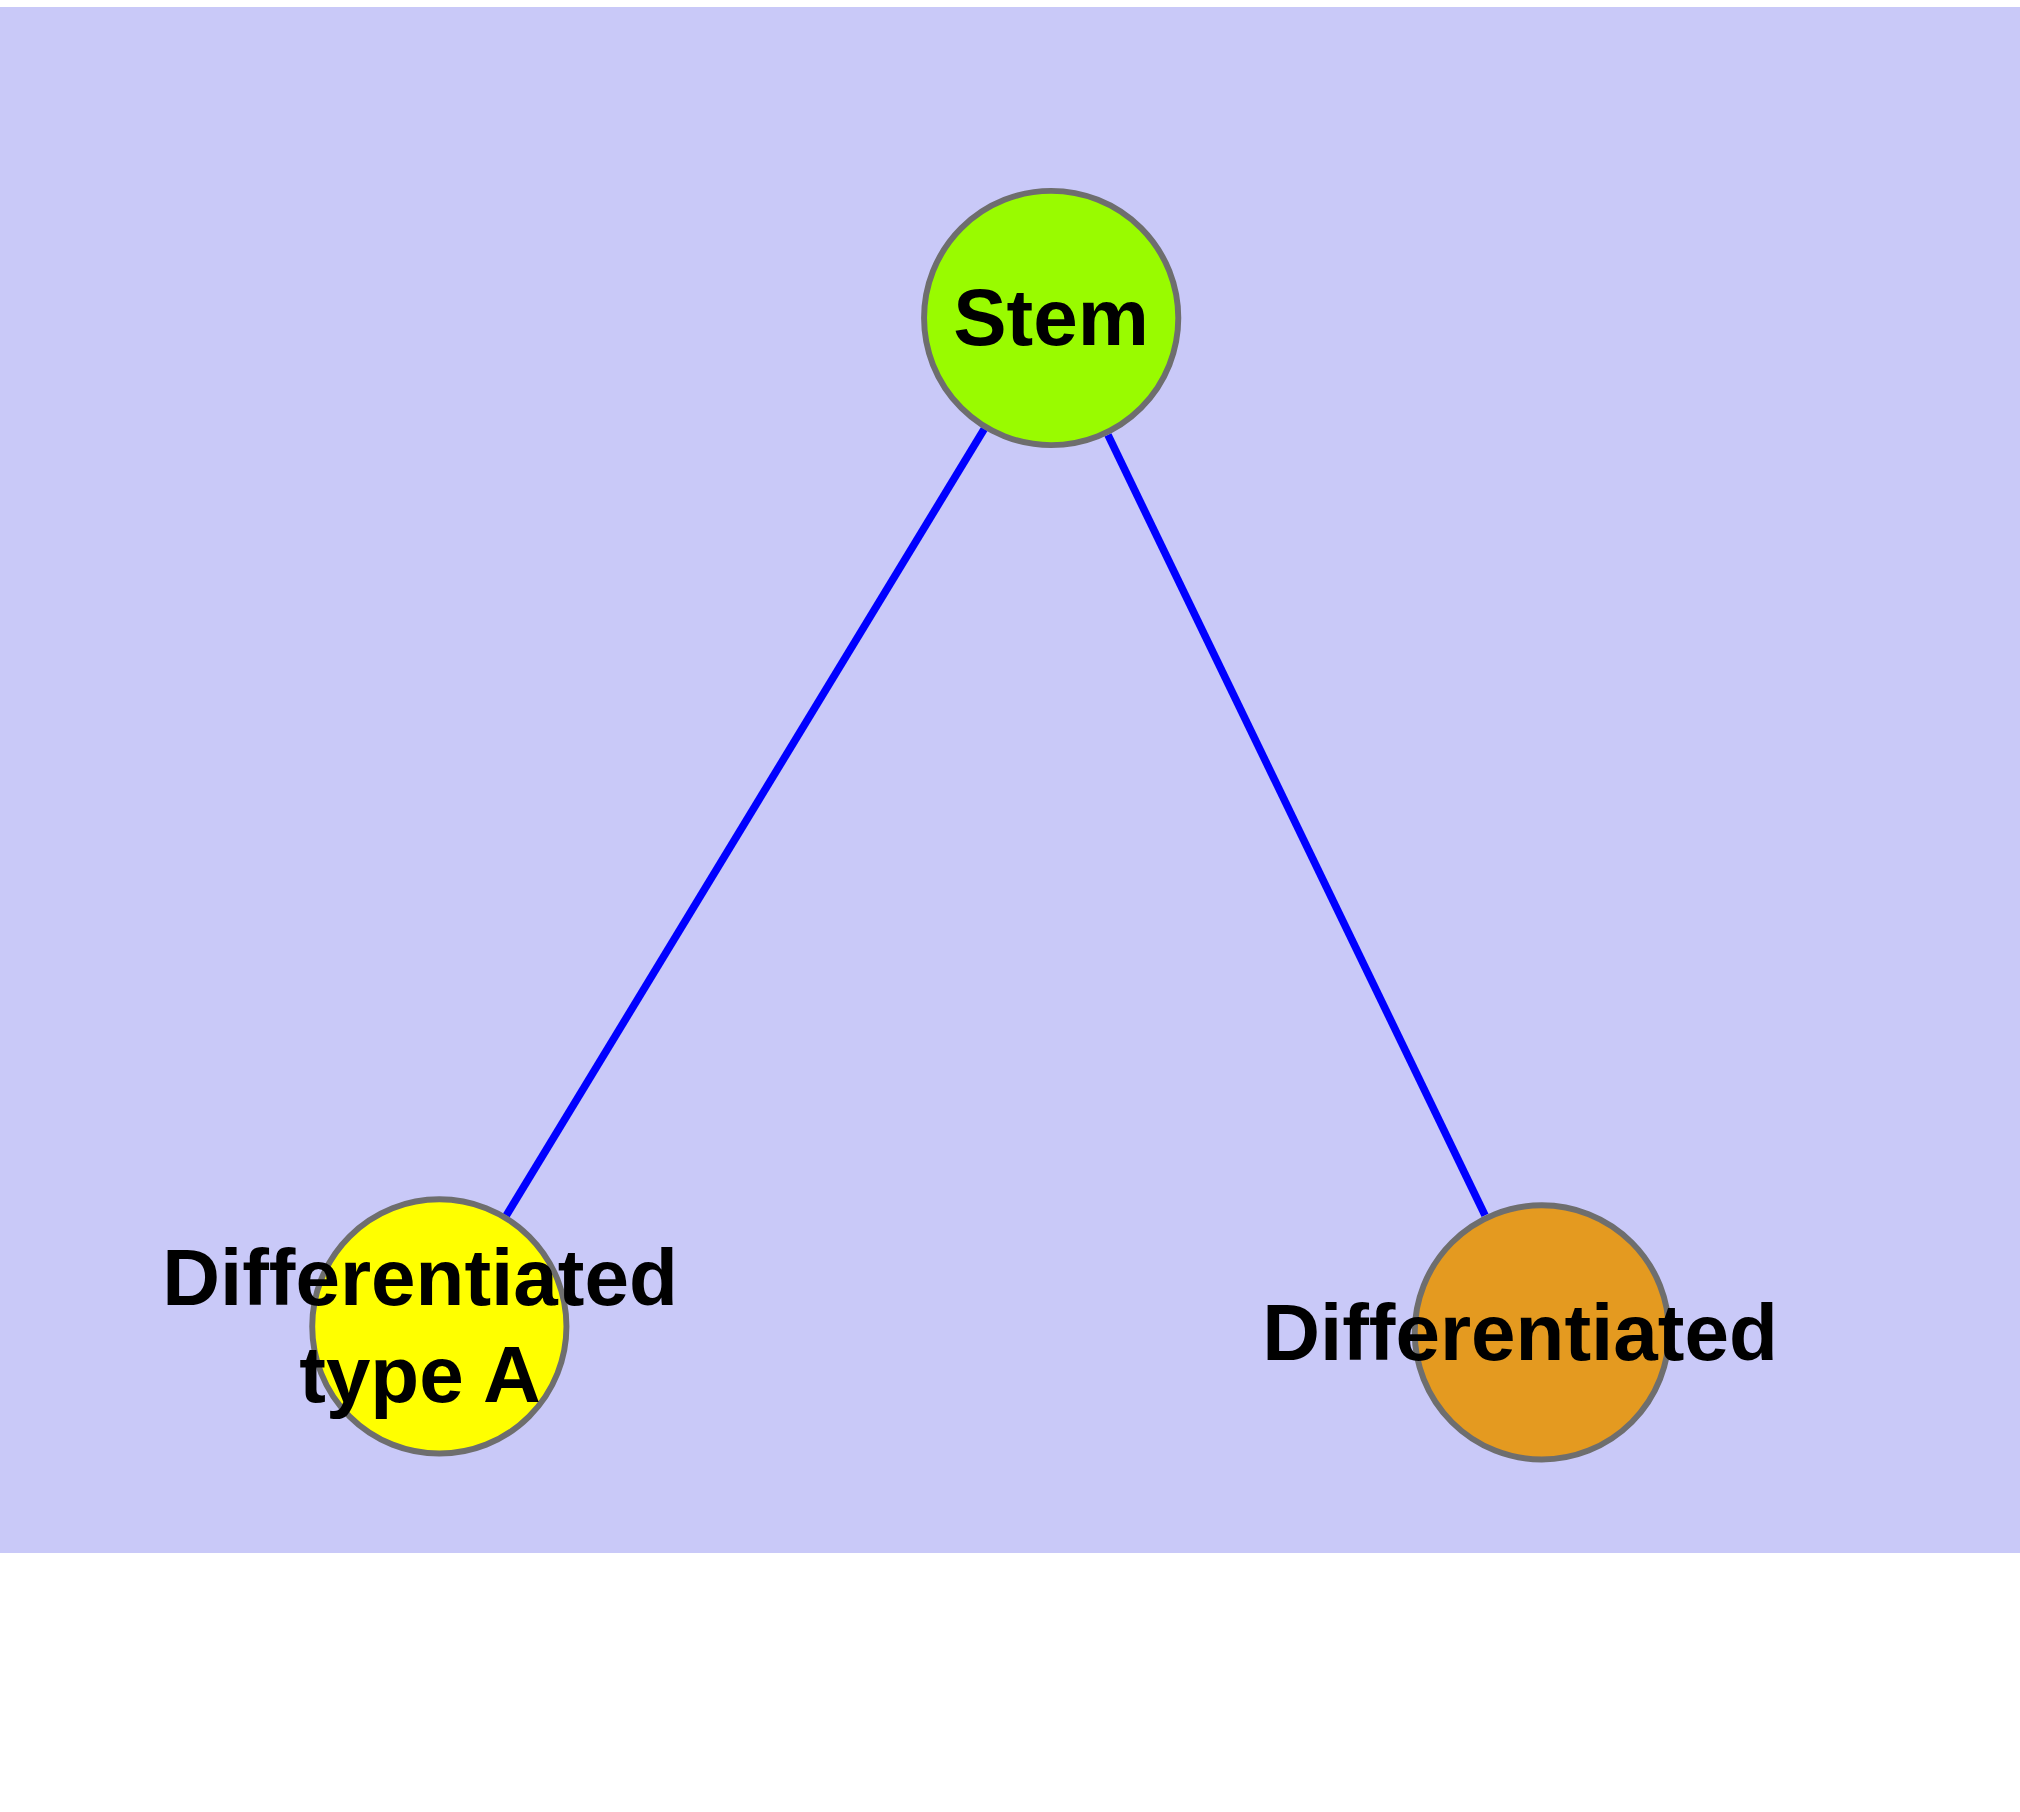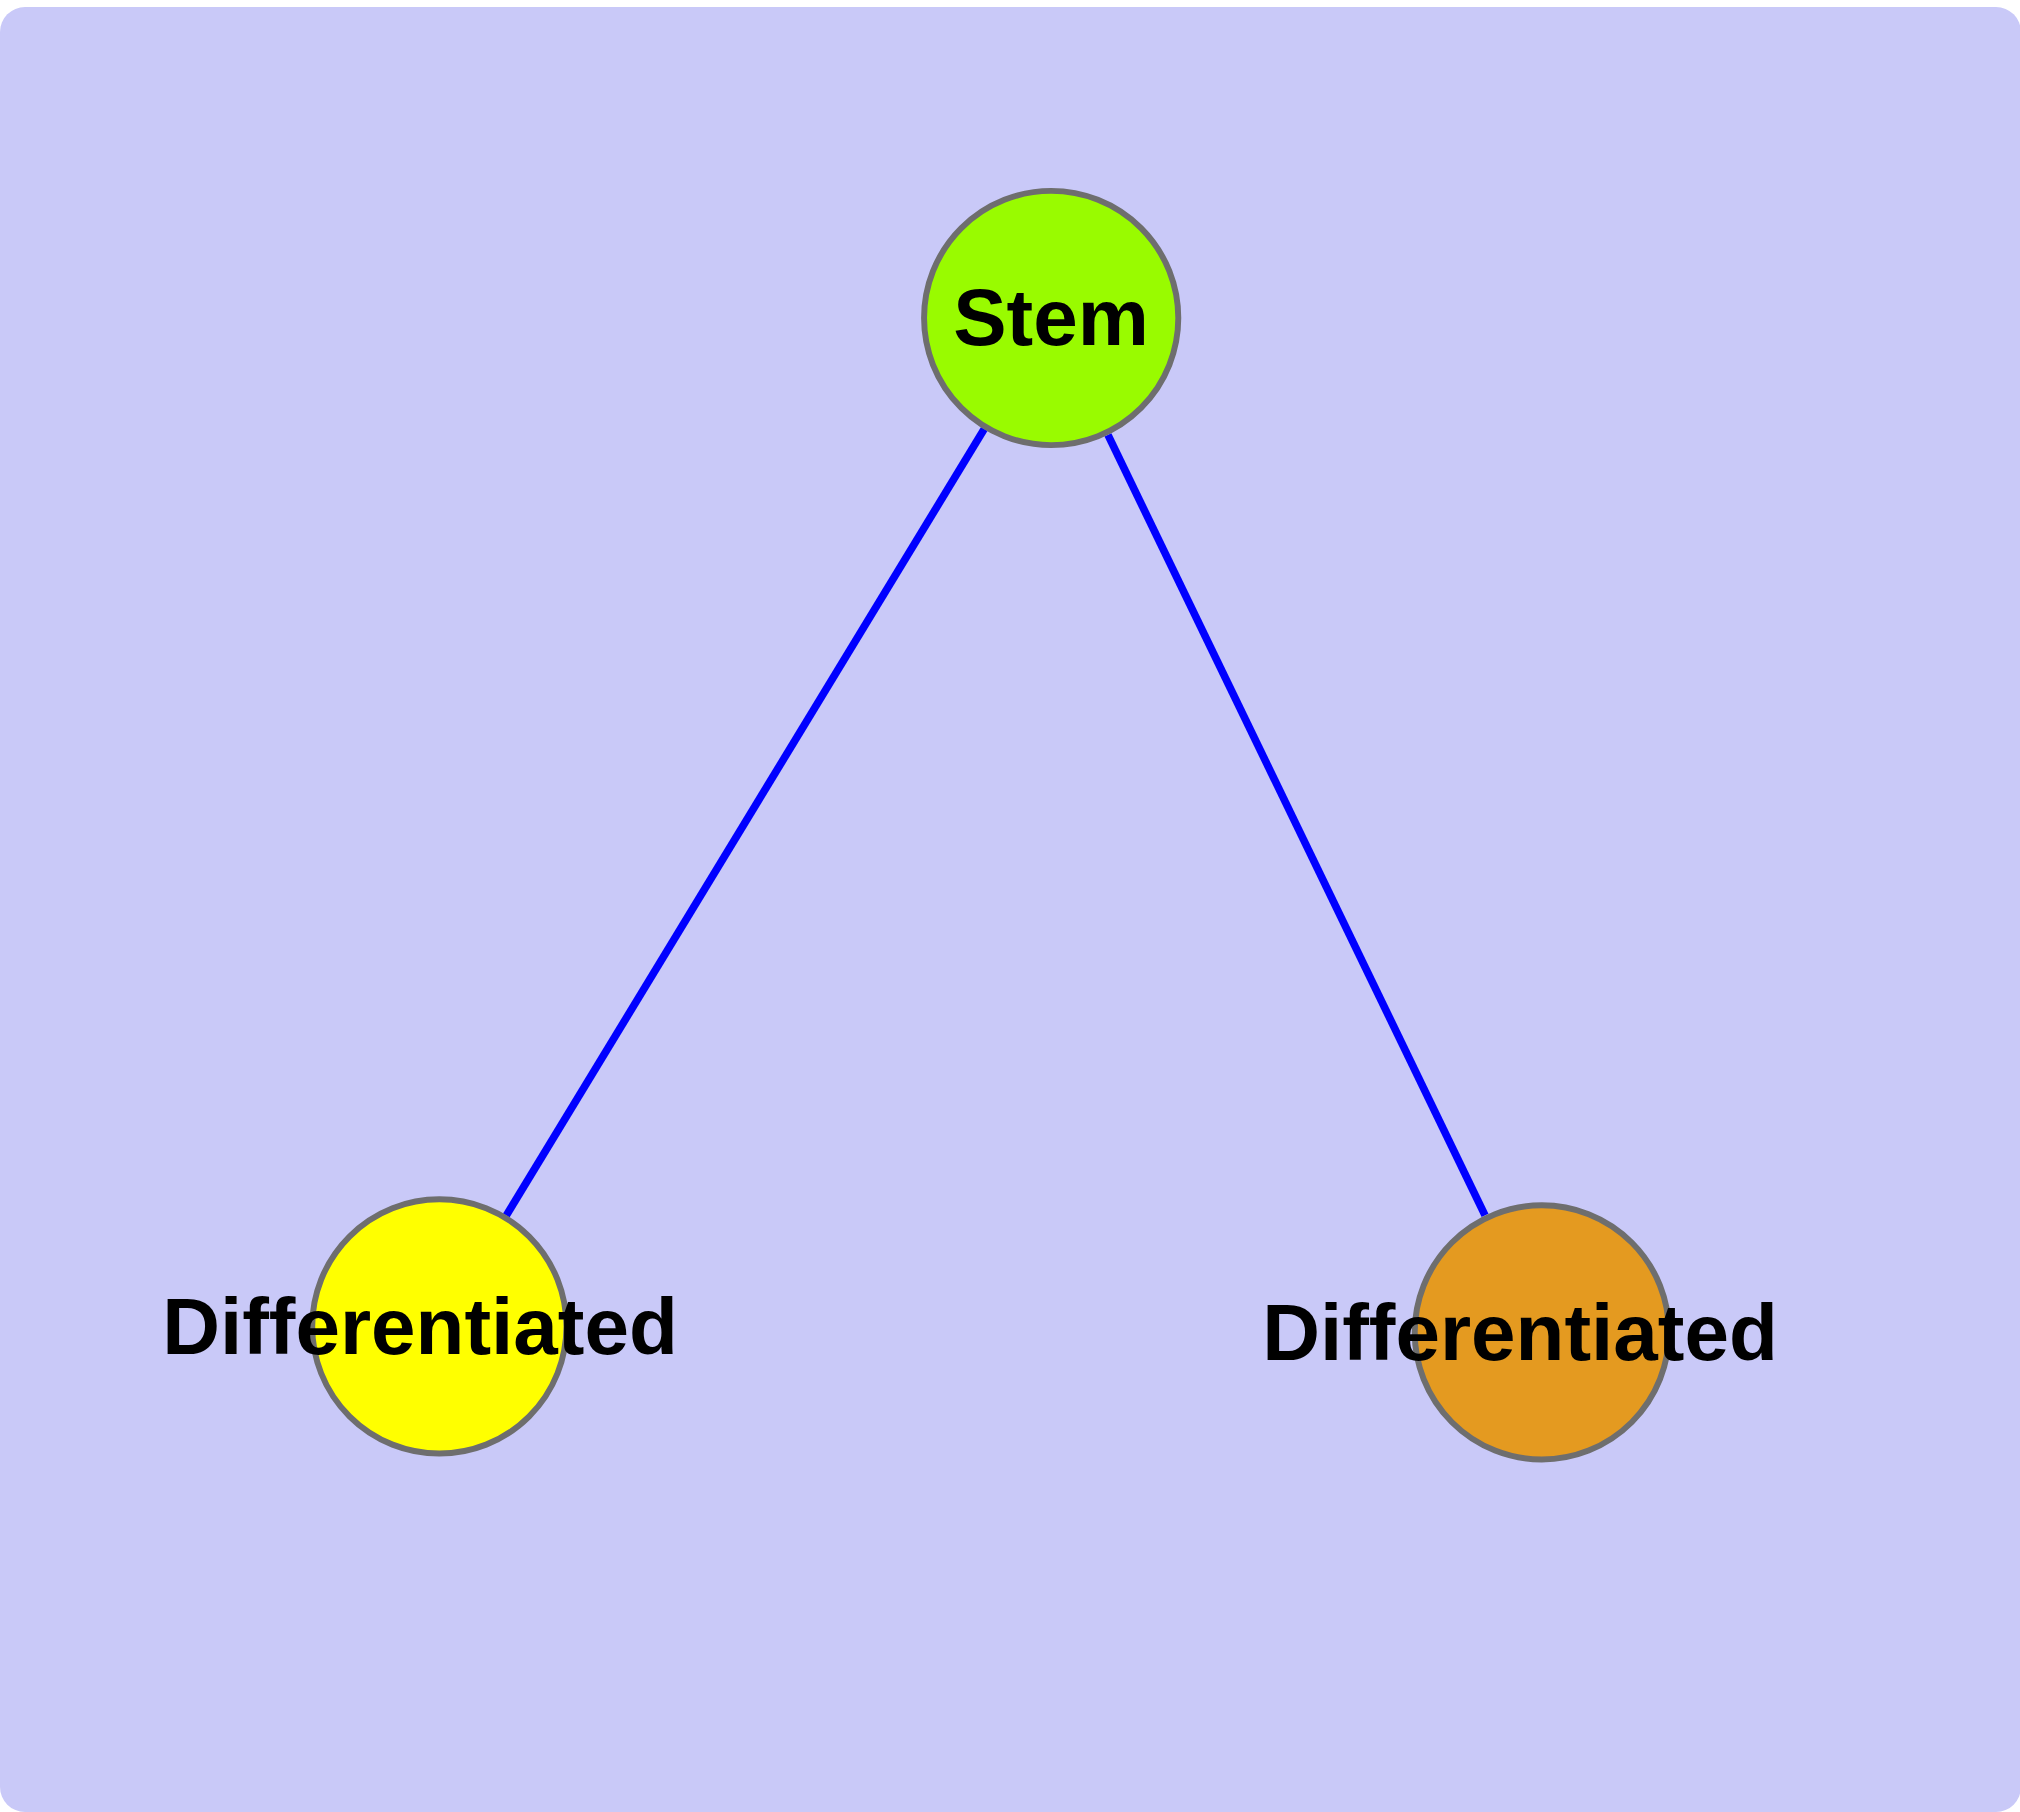--- a/index.html
+++ b/index.html
@@ -9,23 +9,22 @@
     height: 1812px;
     background: #ffffff;
     overflow: hidden;
     font-family: "Liberation Sans", sans-serif;
   }
   .plot-area {
     position: absolute;
     left: 0;
     top: 6.8px;
     width: 2021px;
-    height: 1805px;
+    height: 1546px;
     background: #c9c9f8;
-    border-radius: 25px;
   }
   .graph-svg {
     position: absolute;
     left: 0;
     top: 0;
     width: 2021px;
     height: 1805px;
     display: block;
   }
   .edge {
@@ -64,20 +63,21 @@
     <circle class="node-circle" cx="518" cy="1557" r="150" fill="#ffff00"></circle>
     <circle class="node-circle" cx="1819" cy="1564" r="150" fill="#e49a20"></circle>
   </svg>
 
   <div class="node-label" style="left:1051px; top:311px;">
     <span class="label-line">Stem</span>
   </div>
 
   <div class="node-label" style="left:420px; top:1320px;">
     <span class="label-line">Differentiated</span>
+    <span class="label-line">type A</span>
   </div>
 
   <div class="node-label" style="left:1520px; top:1326px;">
     <span class="label-line">Differentiated</span>
   </div>
 
 </div>
 
 
 </body></html>

